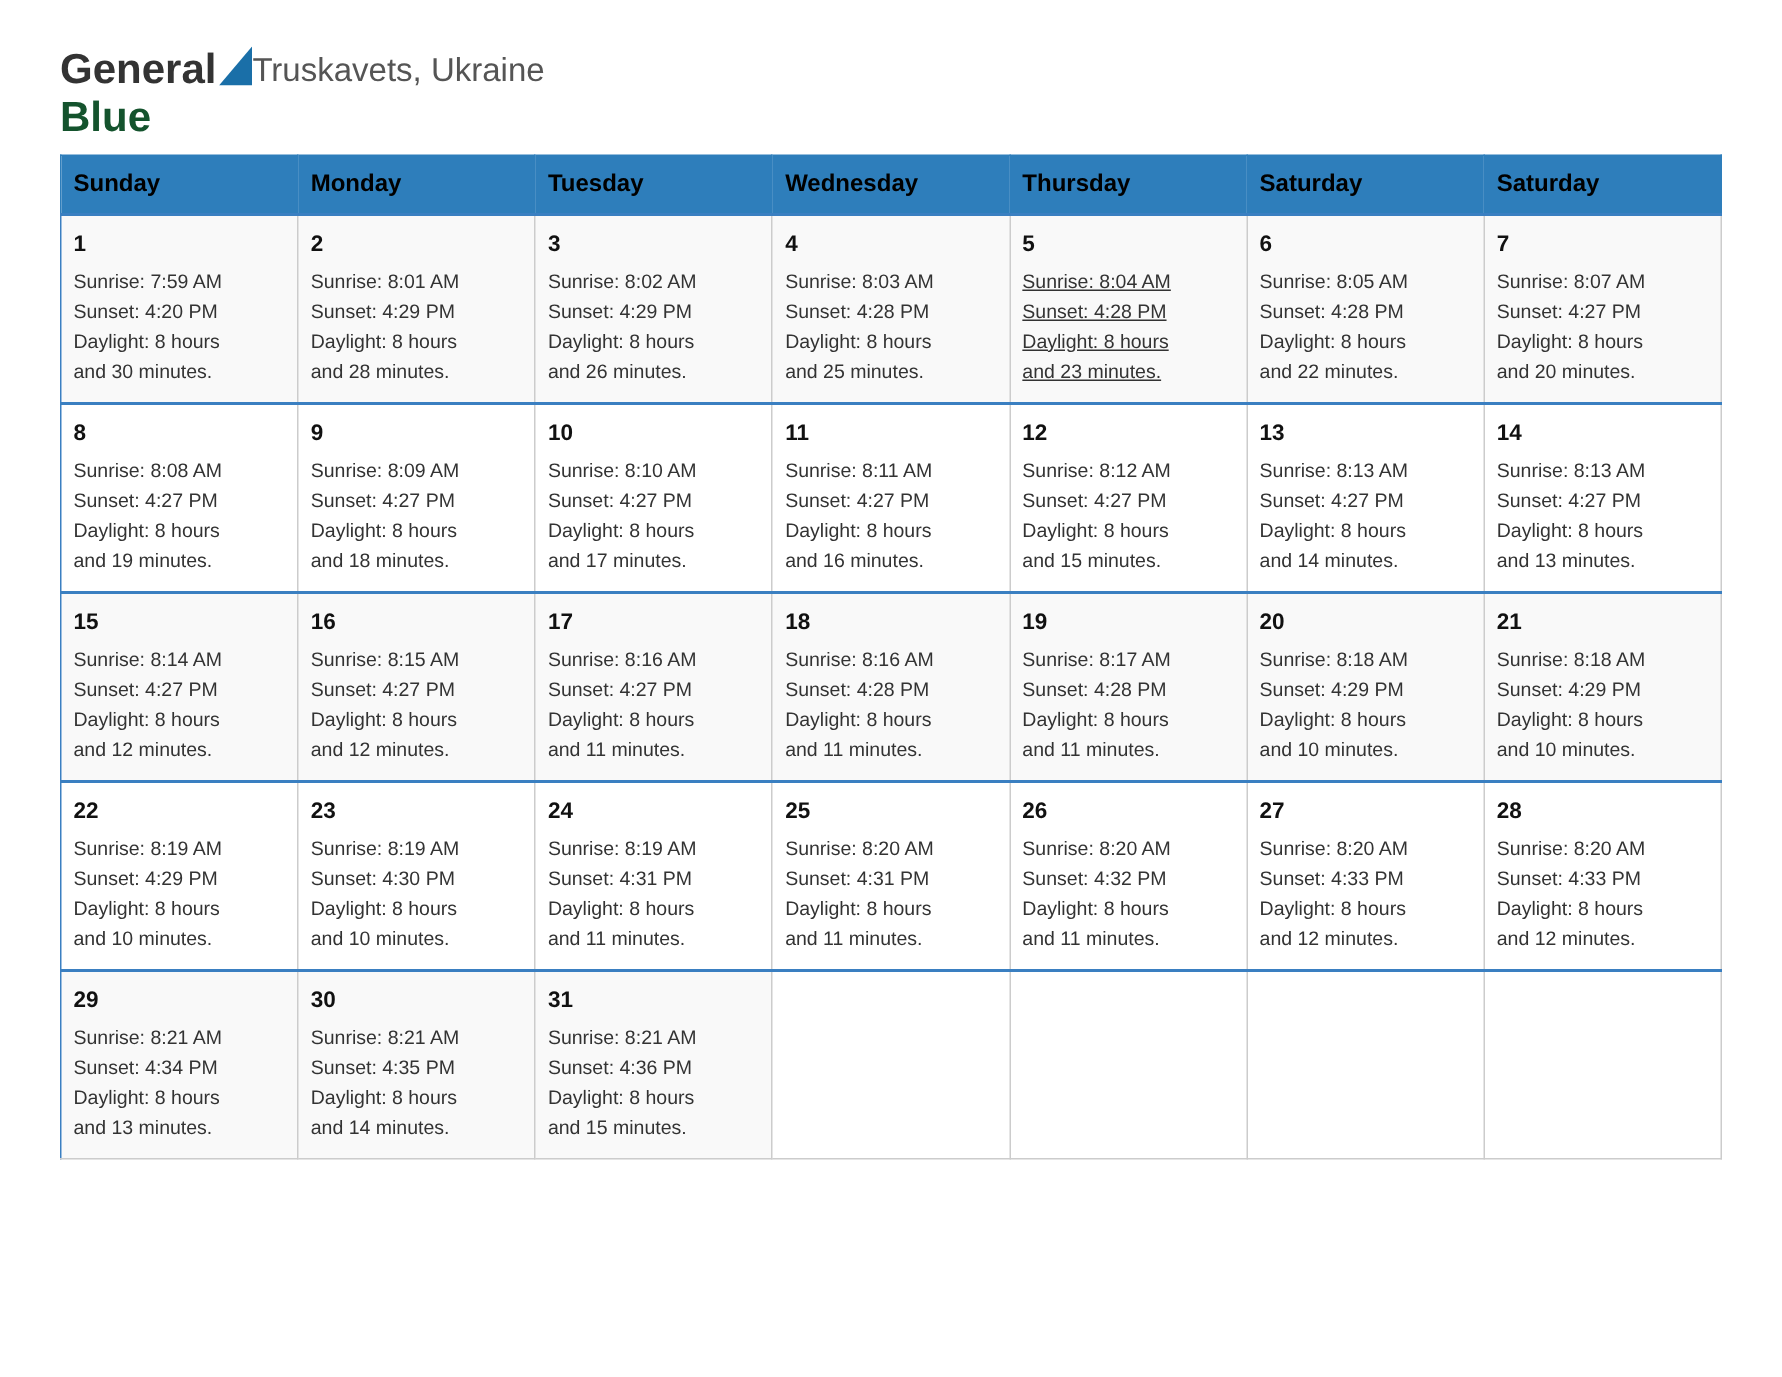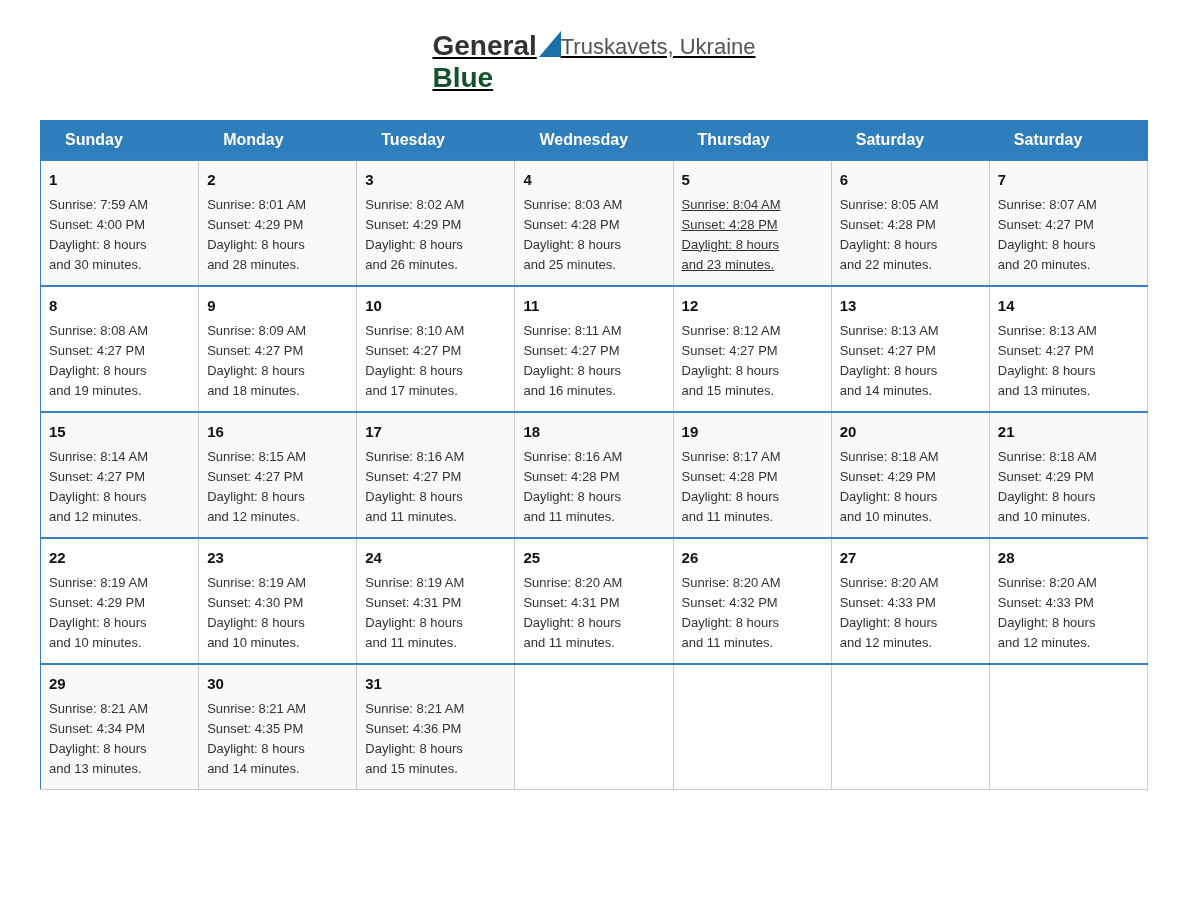--- a/index.html
+++ b/index.html
@@ -5,24 +5,23 @@
     * { box-sizing: border-box; margin: 0; padding: 0; }
     body {
       font-family: Arial, sans-serif;
       background: #fff;
       padding: 30px 40px;
       width: 1188px;
       min-height: 918px;
     }
     .header {
       display: flex;
-      justify-content: center;
+      justify-content: flex-start;
       align-items: flex-start;
-      margin-bottom: 26px;
-      text-decoration: underline;
+      margin-bottom: 9px;
     }
     .logo {
       display: flex;
       align-items: center;
     }
     .logo-text-general {
       font-size: 28px;
       font-weight: bold;
       color: #333;
     }
@@ -57,22 +56,22 @@
       color: #555;
       margin-top: 4px;
     }
     table {
       width: 100%;
       border-collapse: collapse;
       table-layout: fixed;
     }
     thead tr th {
       background-color: #2e7ebb;
-      color: #ffffff;
-      padding: 10px 24px;
+      color: #000000;
+      padding: 10px 8px;
       font-size: 16px;
       font-weight: bold;
       text-align: left;
       border: 1px solid #2e7ebb;
     }
     tbody tr td {
       vertical-align: top;
       padding: 8px 8px 10px 8px;
       border: 1px solid #ccc;
       font-size: 13px;
@@ -141,21 +140,21 @@
         <th>Thursday</th>
         <th>Saturday</th>
         <th>Saturday</th>
       </tr>
   </thead>
   <tbody id="calendar-body">
   <tr>
         <td>
           <span class="day-number">1</span>
           <div class="day-info" style="white-space: pre-line;">Sunrise: 7:59 AM
-Sunset: 4:00 PM
+Sunset: 4:20 PM
 Daylight: 8 hours
 and 30 minutes.</div>
         </td>
         <td>
           <span class="day-number">2</span>
           <div class="day-info" style="white-space: pre-line;">Sunrise: 8:01 AM
 Sunset: 4:29 PM
 Daylight: 8 hours
 and 28 minutes.</div>
         </td>

